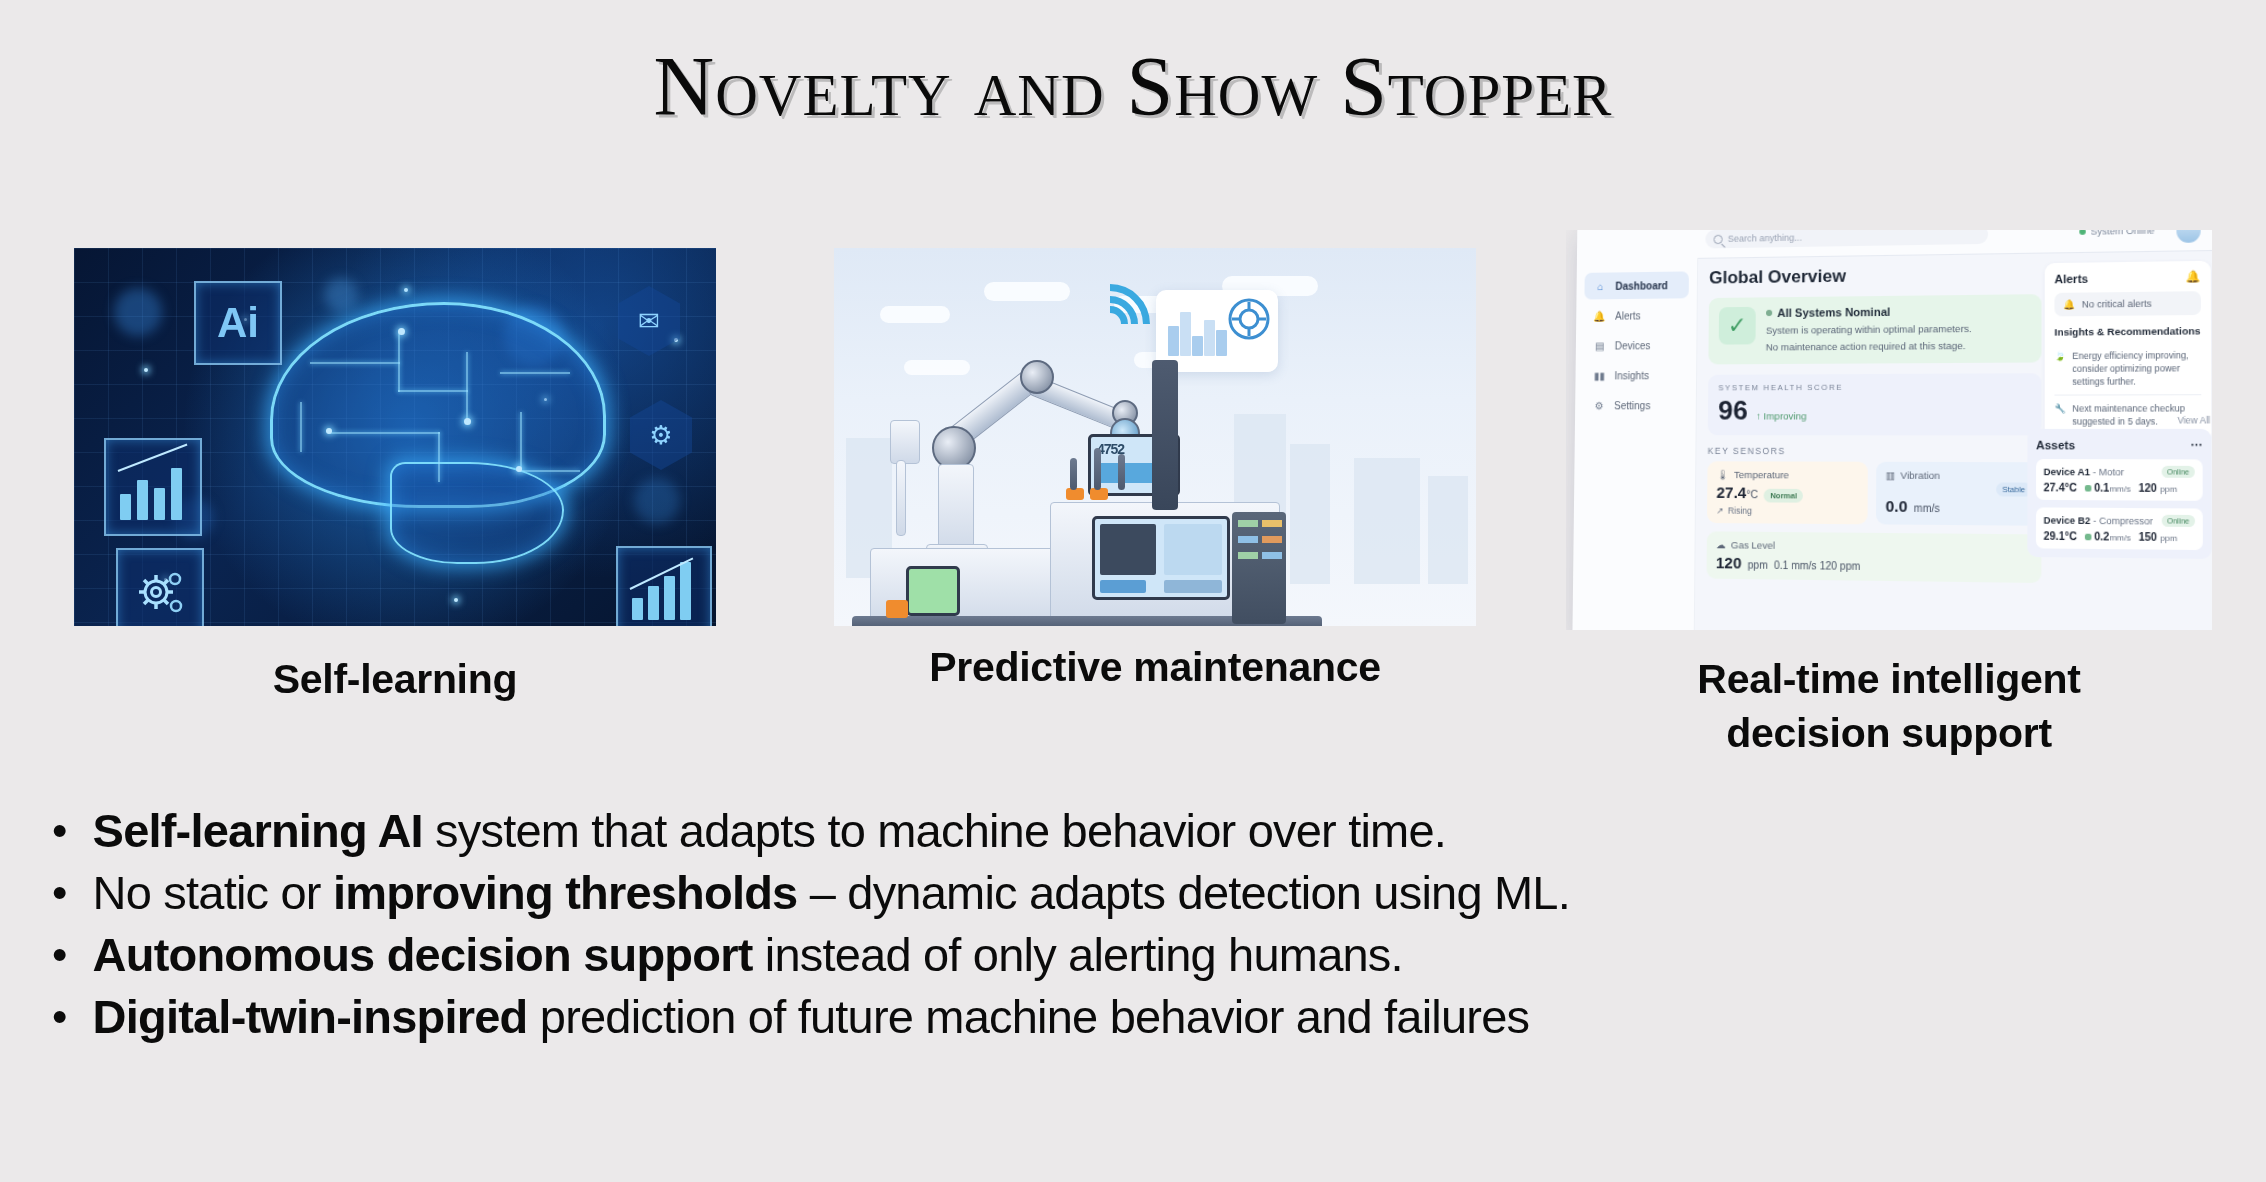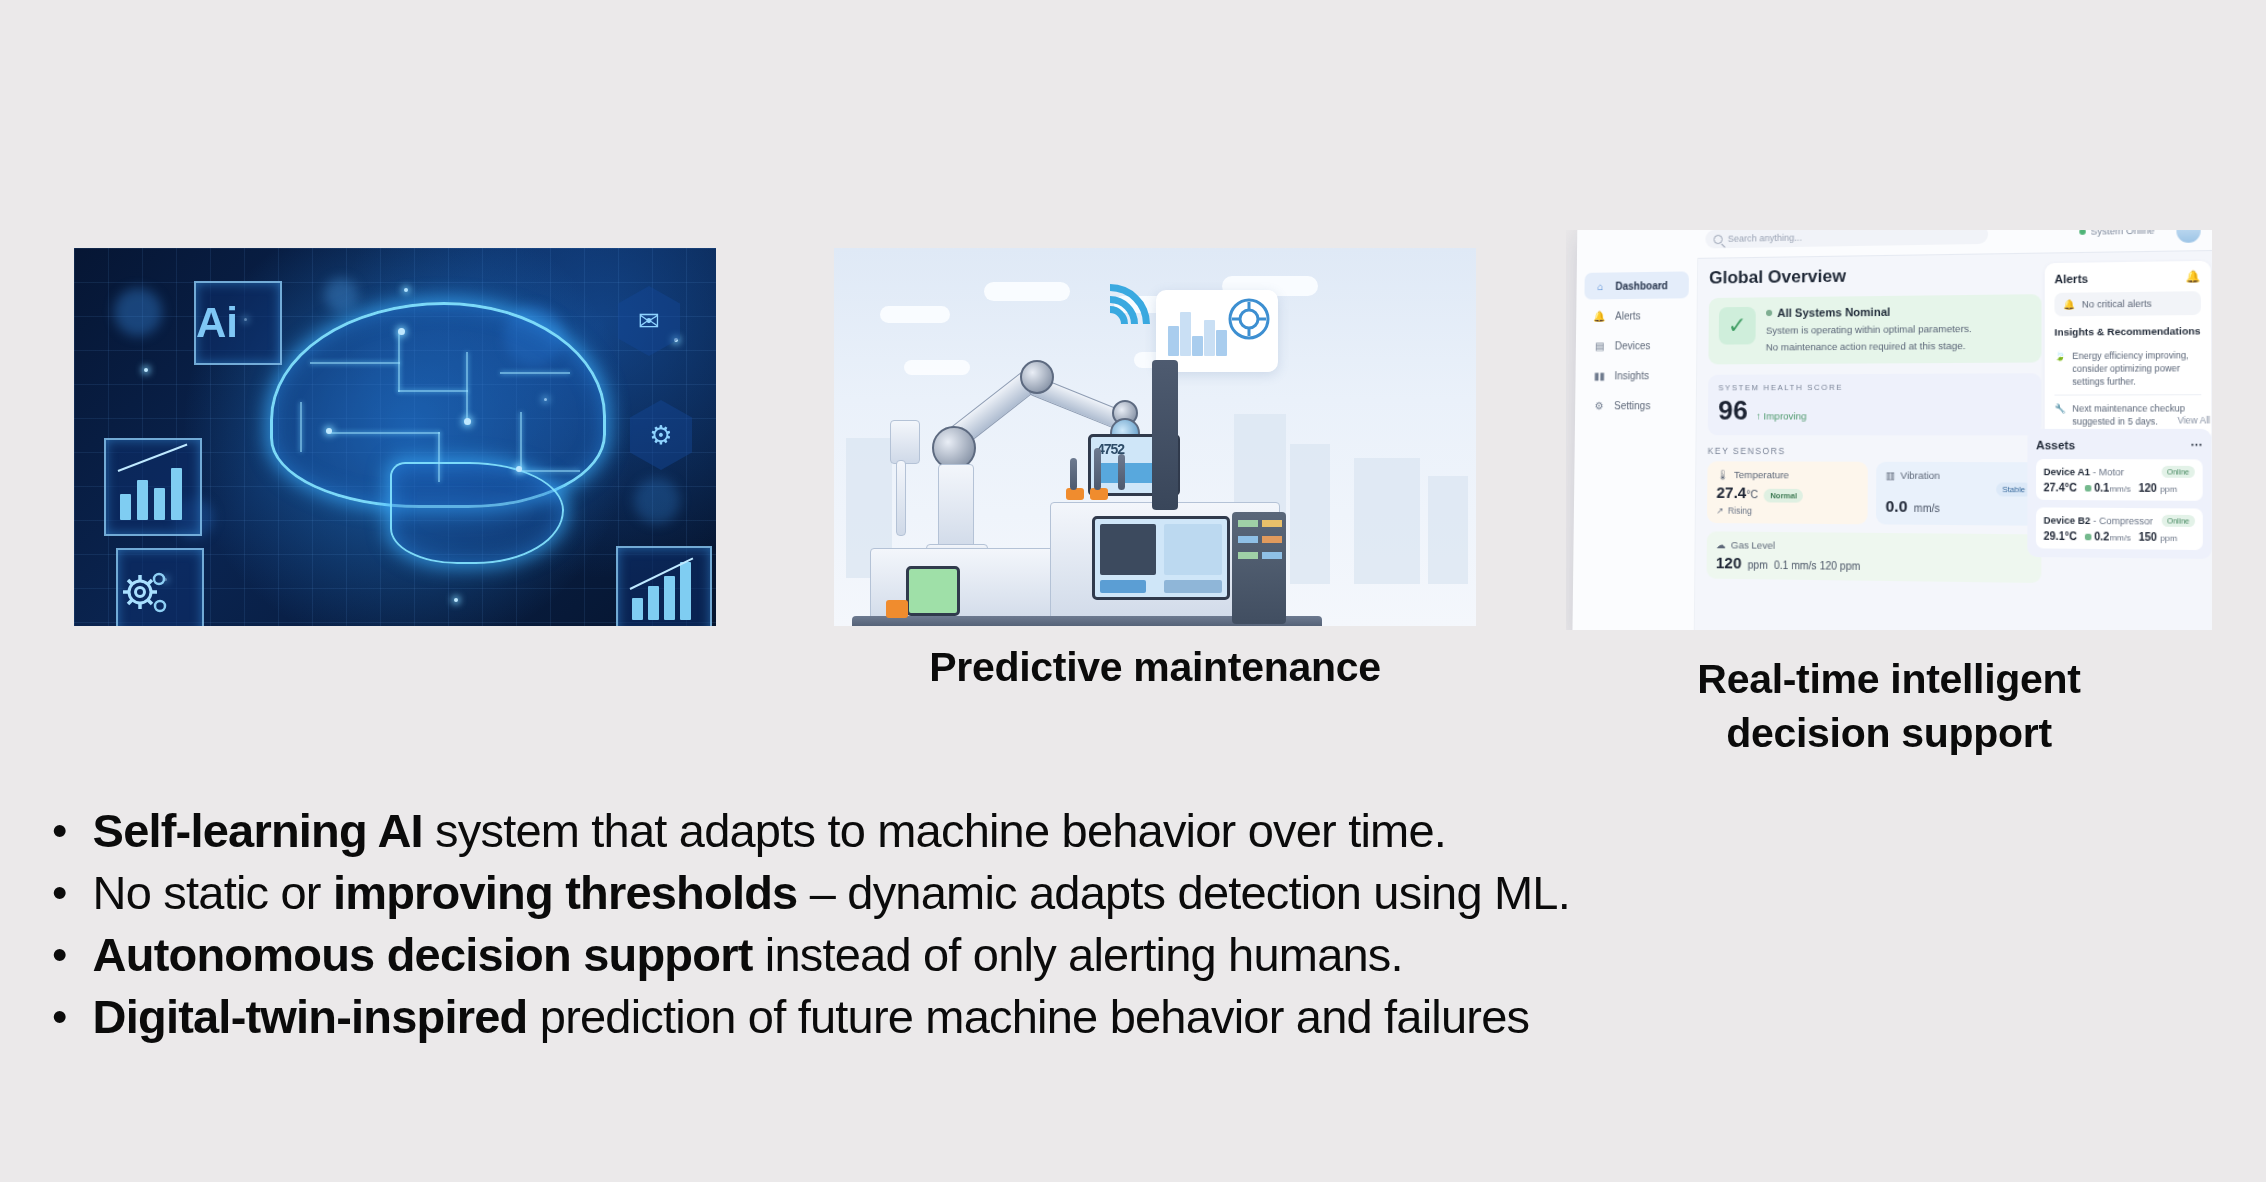--- a/index.html
+++ b/index.html
@@ -88,21 +88,21 @@
     display:flex;align-items:center;justify-content:center;
     color:#8fd4ff;font-size:26px;
     clip-path:polygon(50% 0,100% 25%,100% 75%,50% 100%,0 75%,0 25%);
     border:0;background:rgba(20,70,150,.45);
     box-shadow:0 0 10px rgba(80,190,255,.55);
   }
   .sqicon{
     position:absolute;
     border:2px solid rgba(150,215,255,.75);
     background:rgba(12,48,110,.55);
-    display:flex;align-items:center;
+    display:flex;align-items:center;justify-content:center;
     color:#9fdcff;
     box-shadow:0 0 12px rgba(70,175,255,.45) inset;
   }
   .ai-chip{left:120px;top:33px;width:84px;height:80px;font-size:42px;font-weight:bold;font-family:"Liberation Sans",sans-serif;color:#7fc7f5;}
   .bars-icon{left:30px;top:190px;width:94px;height:94px;}
   .gear-icon-box{left:42px;top:300px;width:84px;height:84px;}
   .chart-icon-box{left:542px;top:298px;width:92px;height:86px;}
   .bar{position:absolute;bottom:14px;width:11px;background:#7fcdf2;border-radius:1px;}
   .trendline{position:absolute;height:2px;background:#bfe9ff;transform-origin:left center;}
 
@@ -216,20 +216,21 @@
   .closing{
     position:absolute;left:0;top:1100px;width:2266px;text-align:center;
     font-size:37px;font-weight:bold;color:#0b0b0b;letter-spacing:-.4px;
   }
 </style>
 </head>
 <body>
 
 <div class="slide">
 
+  <div class="title">Novelty and Show Stopper</div>
 
   <div class="cols">
 
     <div class="col c1">
       <div class="img1">
         <div class="grid"></div>
         <div class="bokeh" style="left:40px;top:40px;width:48px;height:48px;background:rgba(60,150,240,.35)"></div>
         <div class="bokeh" style="left:250px;top:30px;width:34px;height:34px;background:rgba(90,180,255,.30)"></div>
         <div class="bokeh" style="left:430px;top:58px;width:60px;height:60px;background:rgba(50,140,235,.30)"></div>
         <div class="bokeh" style="left:100px;top:250px;width:40px;height:40px;background:rgba(45,130,225,.28)"></div>
@@ -300,20 +301,21 @@
           <div class="bar" style="left:62px;height:58px"></div>
           <div class="trendline" style="left:12px;top:40px;width:70px;transform:rotate(-26deg)"></div>
         </div>
 
         <div class="hexicon" style="left:544px;top:38px;">✉</div>
 
         <div class="hexicon" style="left:556px;top:152px;">⚙</div>
       </div>
 
       <div class="caption" style="top:404px">
+        <div>Self-learning</div>
       </div>
     </div>
 
     <div class="col c2">
       <div class="img2">
 
         <div class="cloud" style="left:46px;top:58px;width:70px;height:17px"></div>
         <div class="cloud" style="left:150px;top:34px;width:86px;height:19px"></div>
         <div class="cloud" style="left:280px;top:48px;width:74px;height:17px"></div>
         <div class="cloud" style="left:388px;top:28px;width:96px;height:20px"></div>

